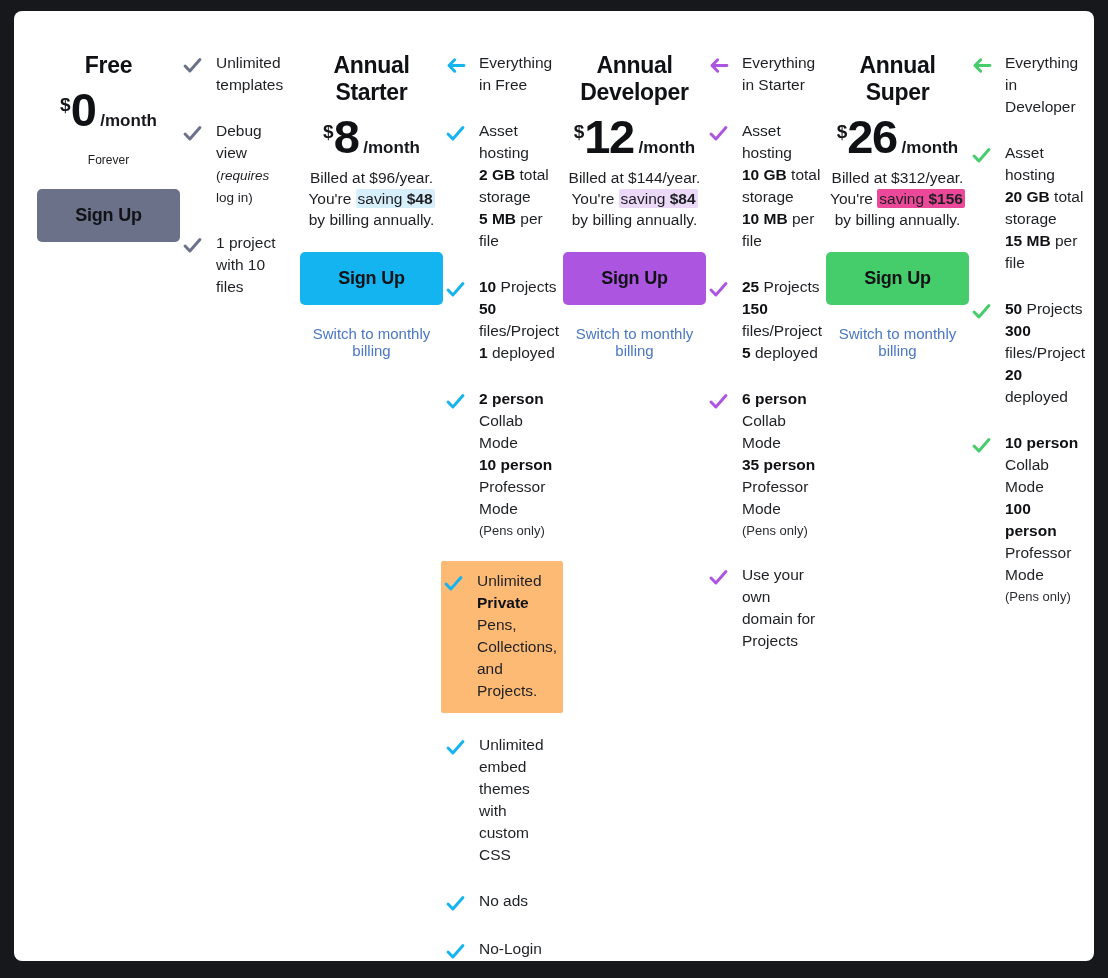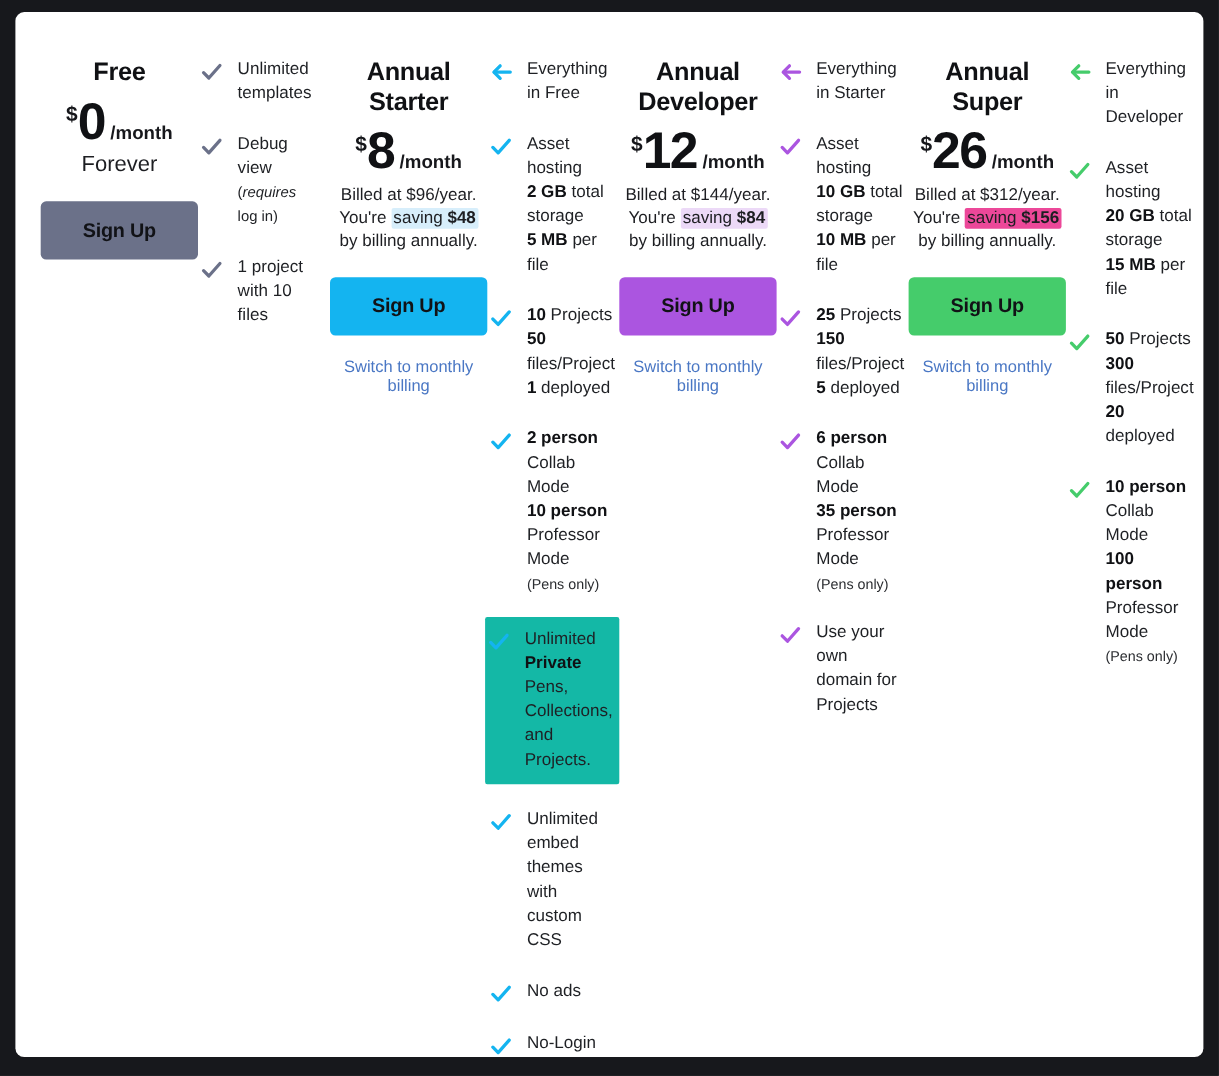--- a/index.html
+++ b/index.html
@@ -81,22 +81,22 @@
     margin-left: 5px;
   }
   .billing-lines {
     margin-top: 7px;
     font-size: 15.5px;
     color: #1d1e22;
     line-height: 1.36;
   }
   .billing-lines .b1 { font-weight: normal; }
   .forever {
-    margin-top: 5px;
-    font-size: 20px;
+    margin-top: 20px;
+    font-size: 12px;
     color: #1d1e22;
   }
   .save-hl {
     padding: 1px 2px;
     border-radius: 2px;
   }
   .save-hl b { font-weight: bold; }
   .signup-wrap {
     margin-top: 22px;
     width: 100%;
@@ -257,21 +257,21 @@
             <span class="ftext"><span class=""><b>10</b> Projects</span><span class="sub"><b>50</b> files/Project</span><span class="sub"><b>1</b> deployed</span></span>
           </li>
           <li class="feature">
             <span class="ficon">
               <svg width="21" height="21" viewBox="0 0 24 24" fill="none">
                 <path d="M3.5 12.6 L9 18.2 L20.5 5.2" stroke="#14b4f0" stroke-width="3.4" stroke-linecap="round" stroke-linejoin="round"></path>
               </svg>
             </span>
             <span class="ftext"><span class=""><b>2 person</b> Collab Mode</span><span class="sub"><b>10 person</b> Professor Mode</span><span class="note">(Pens only)</span></span>
           </li>
-          <li class="feature hl" style="background:#14b8a6">
+          <li class="feature hl" style="background:#fdba74">
             <span class="ficon">
               <svg width="21" height="21" viewBox="0 0 24 24" fill="none">
                 <path d="M3.5 12.6 L9 18.2 L20.5 5.2" stroke="#14b4f0" stroke-width="3.4" stroke-linecap="round" stroke-linejoin="round"></path>
               </svg>
             </span>
             <span class="ftext">Unlimited <b>Private</b> Pens, Collections, and Projects.</span>
           </li>
           <li class="feature">
             <span class="ficon">
               <svg width="21" height="21" viewBox="0 0 24 24" fill="none">

